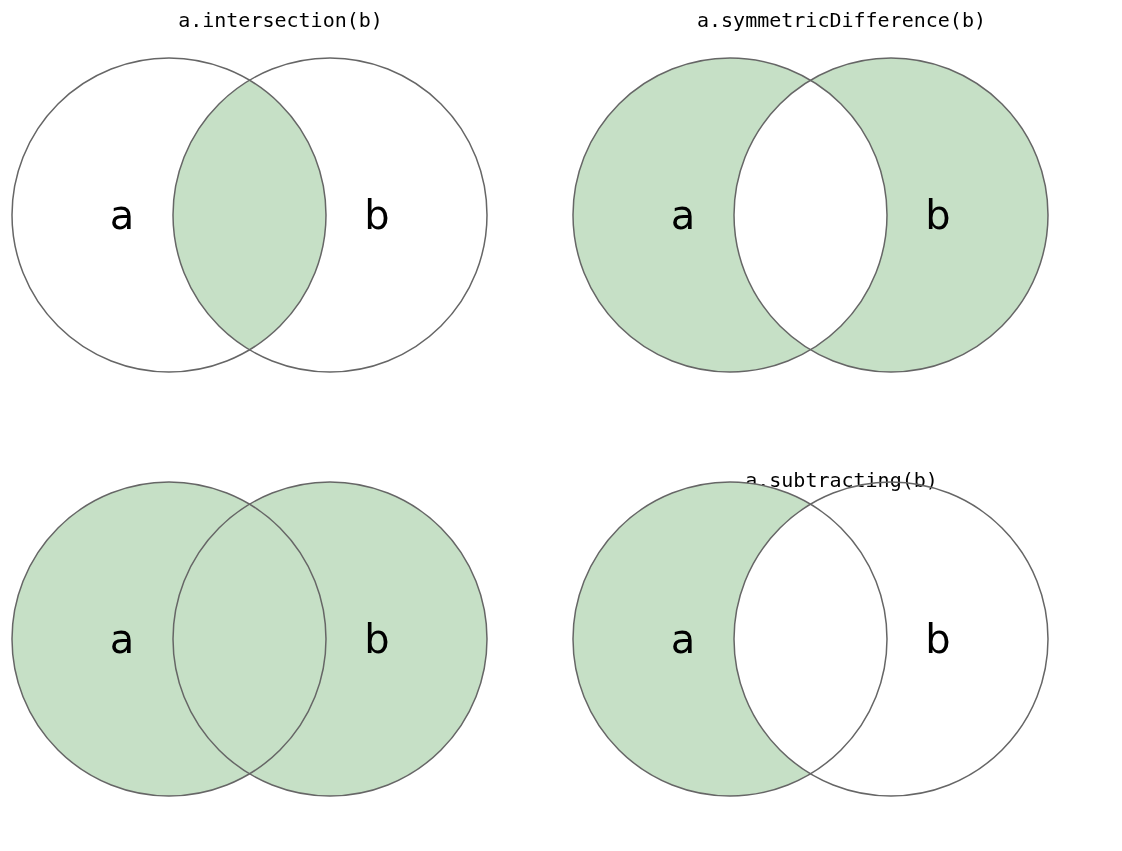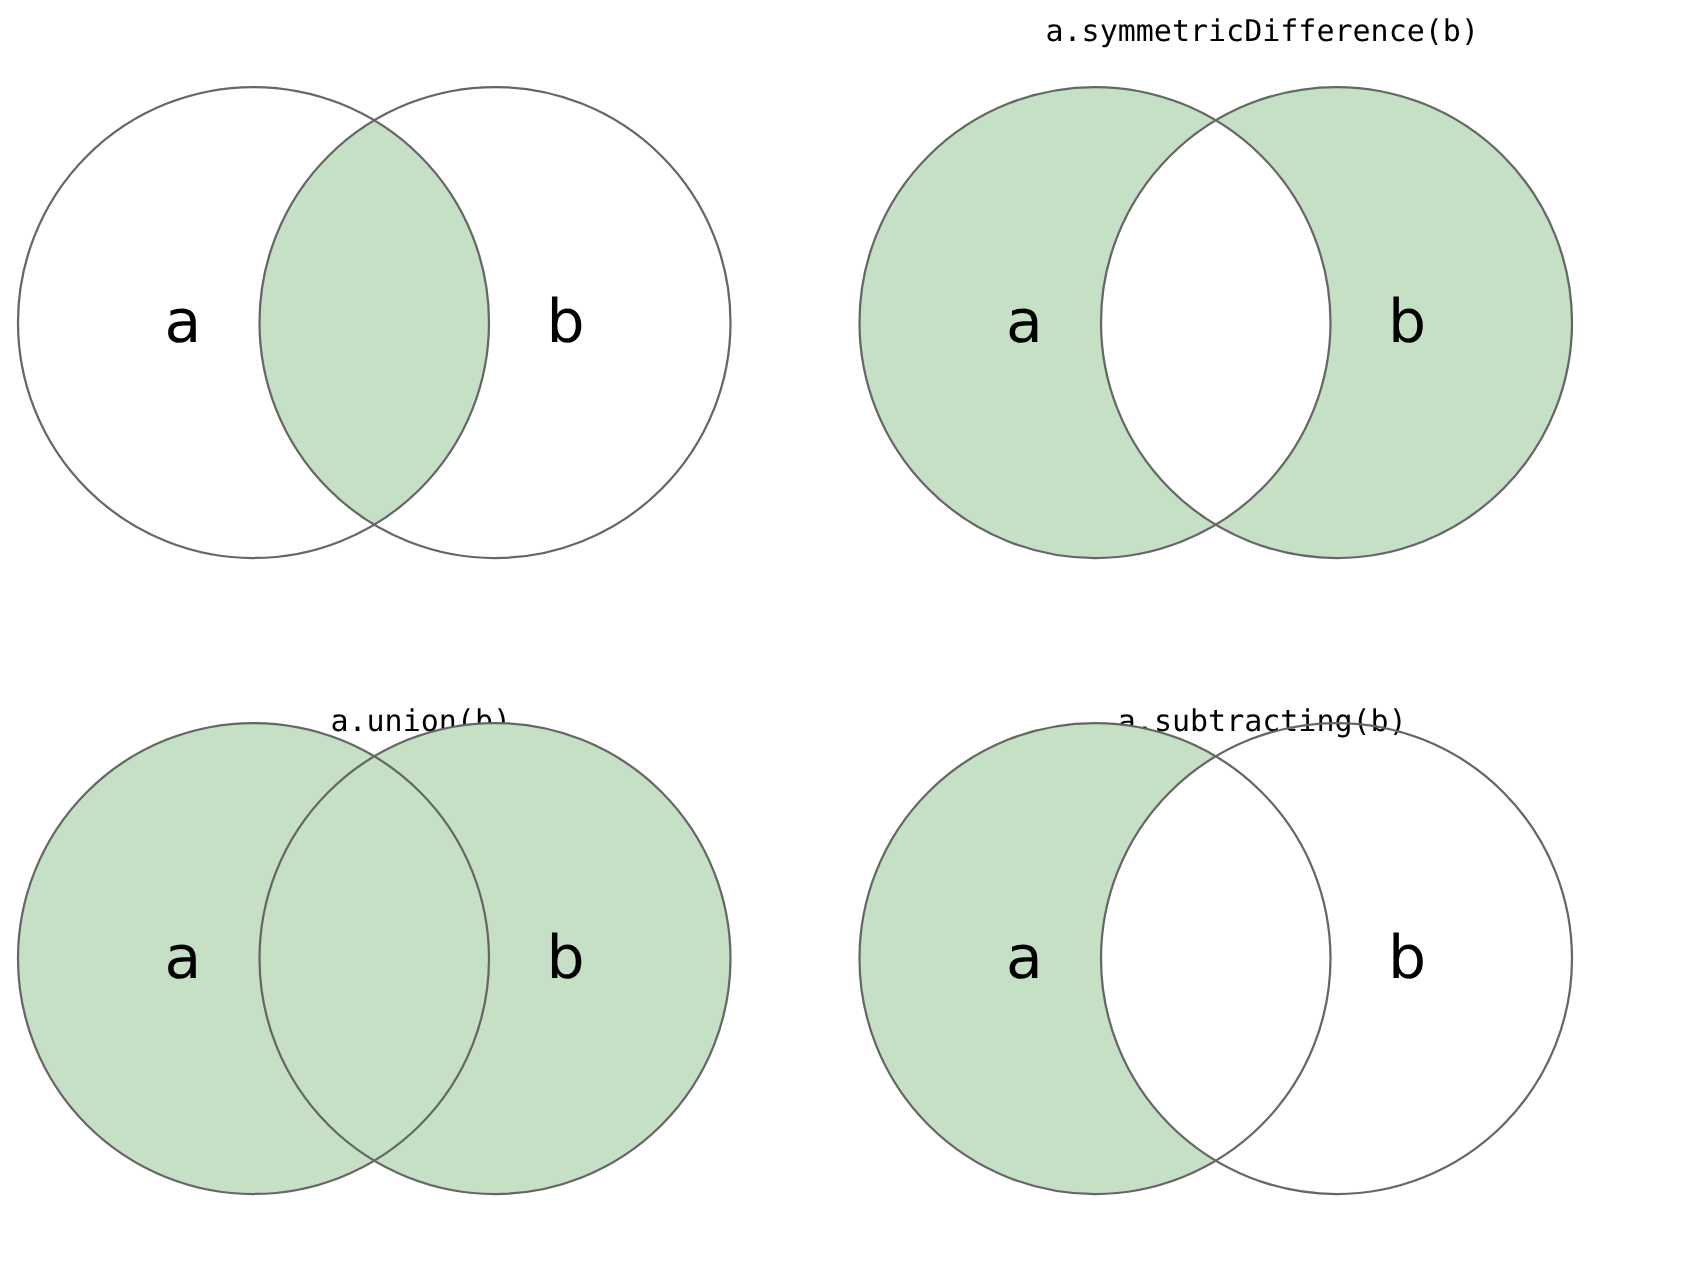--- a/index.html
+++ b/index.html
@@ -48,20 +48,21 @@
     text-anchor: middle;
     dominant-baseline: central;
   }
 </style>
 </head>
 <body>
 
 <div class="grid">
 
   <div class="panel">
+    <div class="panel-title">a.intersection(b)</div>
     <svg class="venn-svg" width="561" height="460" viewBox="0 0 561 460">
       <defs>
         <clipPath id="clipA1">
             <circle cx="169" cy="215" r="157"></circle>
           </clipPath>
         <clipPath id="clipB1">
             <circle cx="330" cy="215" r="157"></circle>
           </clipPath>
       </defs>
 
@@ -94,21 +95,20 @@
 
       <rect x="0" y="0" width="561" height="460" fill="#c6e0c6" mask="url(#maskSym2)"></rect>
       <circle cx="169" cy="215" r="157" fill="none" stroke="#666666" stroke-width="1.5"></circle>
       <circle cx="330" cy="215" r="157" fill="none" stroke="#666666" stroke-width="1.5"></circle>
       <text class="set-label" x="122" y="215">a</text>
       <text class="set-label" x="377" y="215">b</text>
     </svg>
   </div>
 
   <div class="panel">
-    <div class="panel-title">a.union(b)</div>
     <svg class="venn-svg" width="561" height="391" viewBox="0 0 561 391">
 
       <g>
         <circle cx="169" cy="179" r="157" fill="#c6e0c6" stroke="none"></circle>
         <circle cx="330" cy="179" r="157" fill="#c6e0c6" stroke="none"></circle>
       </g>
       <circle cx="169" cy="179" r="157" fill="none" stroke="#666666" stroke-width="1.5"></circle>
       <circle cx="330" cy="179" r="157" fill="none" stroke="#666666" stroke-width="1.5"></circle>
       <text class="set-label" x="122" y="179">a</text>
       <text class="set-label" x="377" y="179">b</text>

